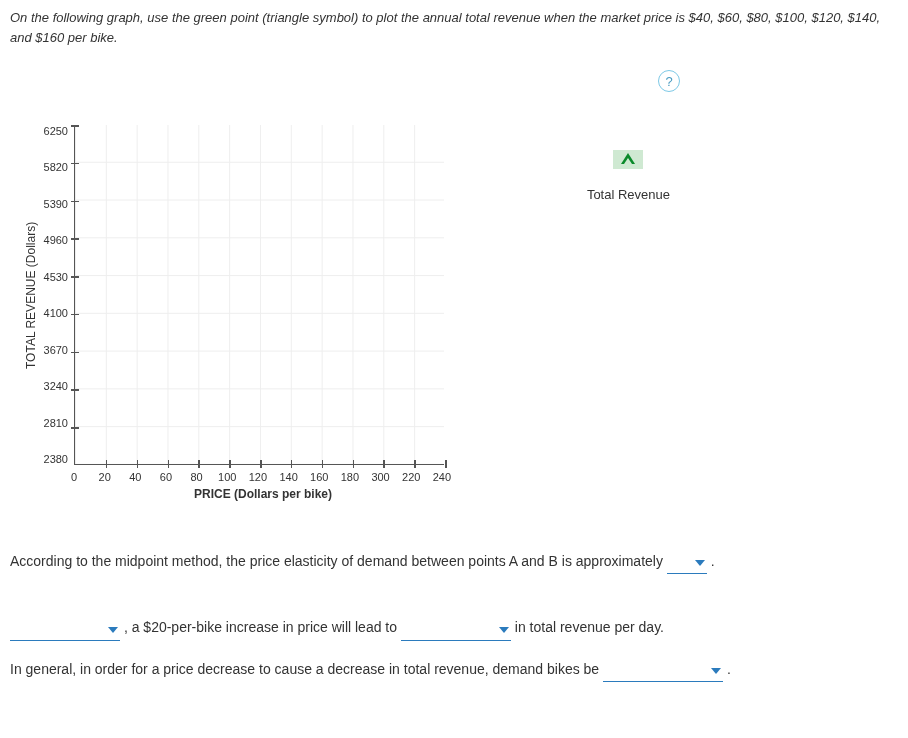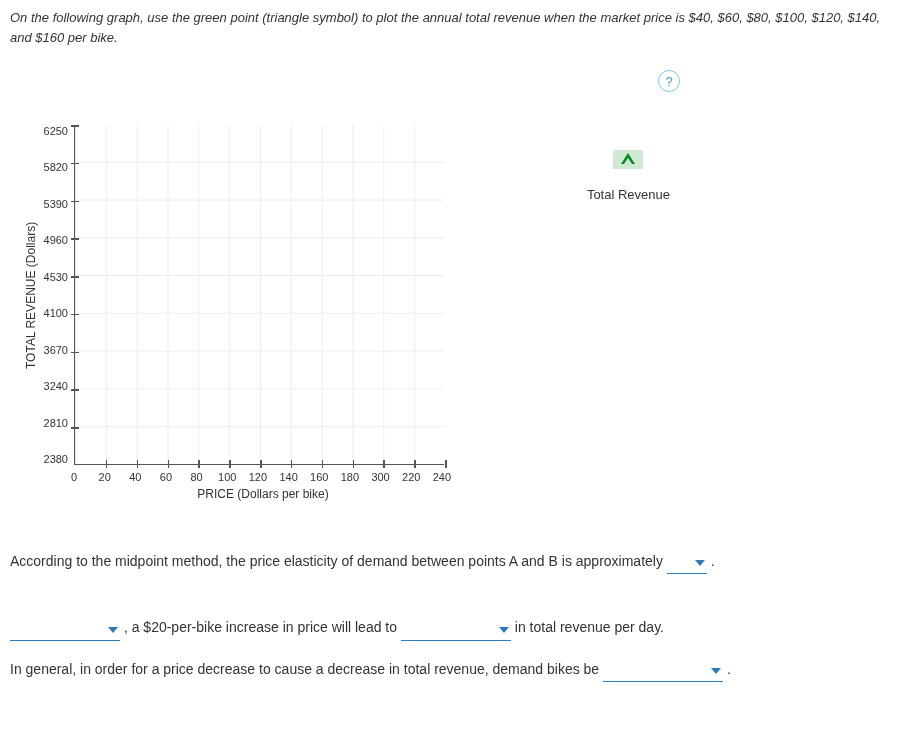--- a/index.html
+++ b/index.html
@@ -94,20 +94,21 @@
       font-size: 11px;
       padding-top: 6px;
     }
     .x-ticks span { width: 20px; text-align: center; margin-left:-10px;}
     .x-axis-label {
       text-align: center;
       font-size: 12px;
       width: 370px;
       margin-left: 58px;
       padding-top: 4px;
+      font-weight: bold;
     }
     .legend {
       position: absolute;
       right: 40px;
       top: 85px;
       text-align: center;
     }
     .triangle-wrap {
       display: inline-block;
       padding: 2px 8px;

